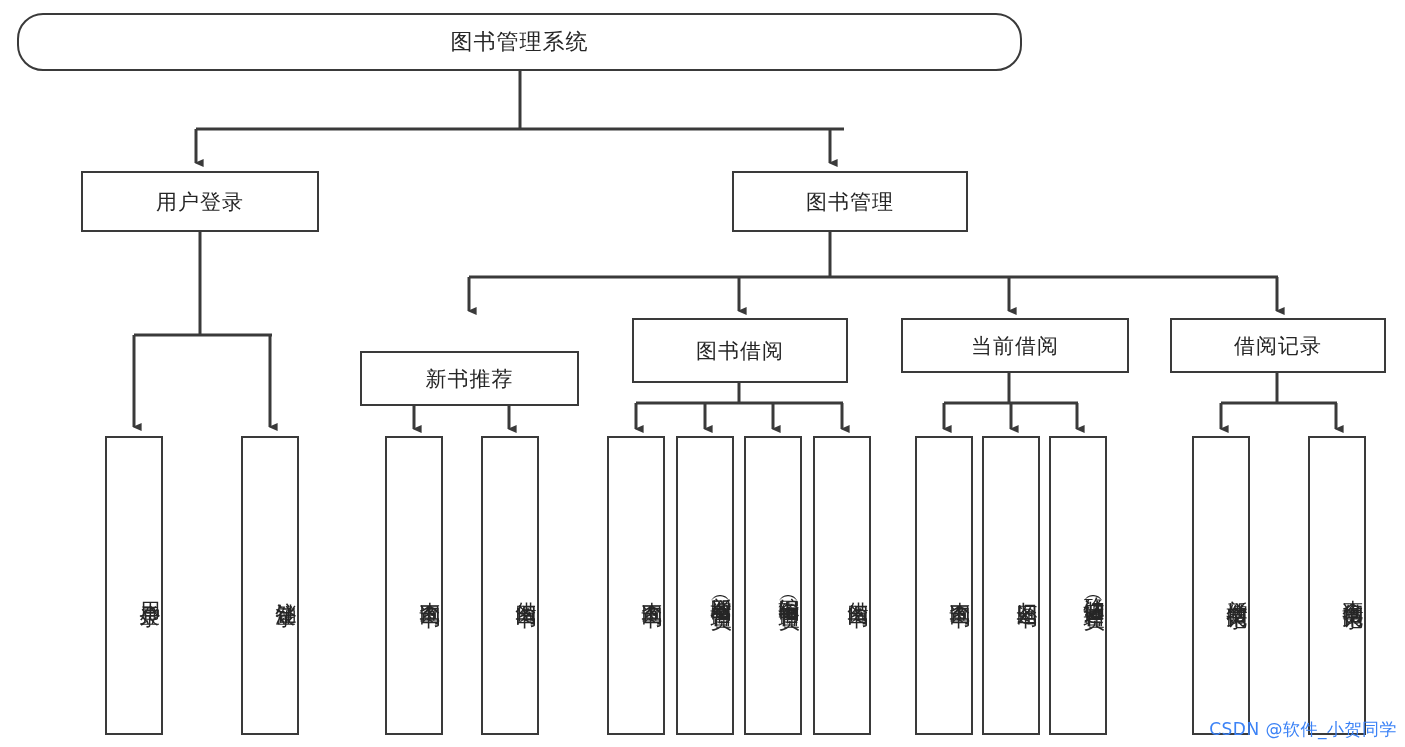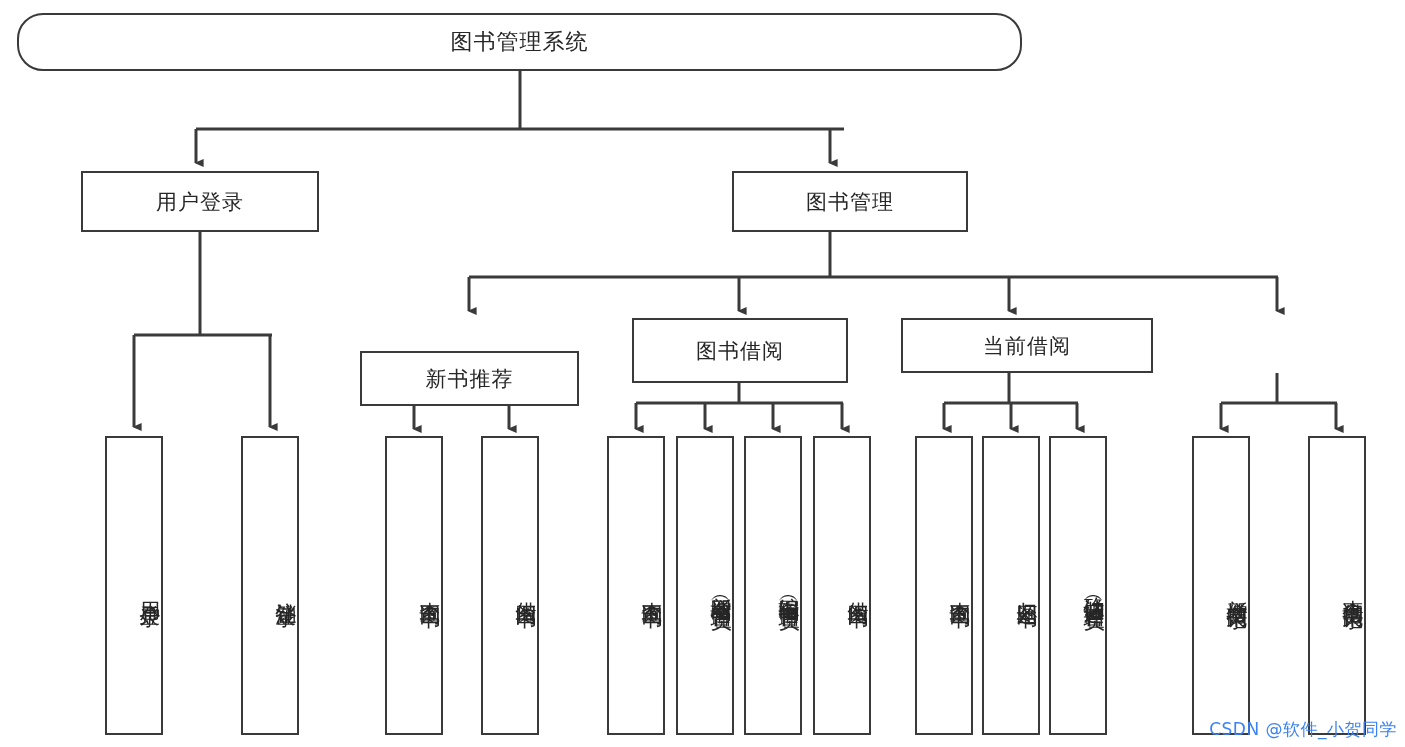--- a/index.html
+++ b/index.html
@@ -133,22 +133,25 @@
   <div class="node horiz" style="left:712px; top:171px; width:236px; height:61px;margin-left:20px;">
     <span>图书管理</span>
   </div>
 
   <div class="node horiz" style="left:360px; top:318px; width:219px; height:55px;margin-top:33px;">
     <span>新书推荐</span>
   </div>
   <div class="node horiz" style="left:632px; top:318px; width:216px; height:65px;">
     <span>图书借阅</span>
   </div>
-  <div class="node horiz" style="left:901px; top:318px; width:252px; height:55px;">
+  <div class="node horiz" style="left:901px; top:318px; width:228px; height:55px;">
     <span>当前借阅</span>
+  </div>
+  <div class="node horiz" style="left:1170px; top:318px; width:216px; height:55px;">
+    <span>借阅记录</span>
   </div>
 
   <div class="node vert" style="left:105px; top:436px; width:58px; height:299px;">
     <span>用户登录</span>
   </div>
   <div class="node vert" style="left:241px; top:436px; width:58px; height:299px;">
     <span>注销登录</span>
   </div>
 
   <div class="node vert" style="left:385px; top:436px; width:58px; height:299px;">

